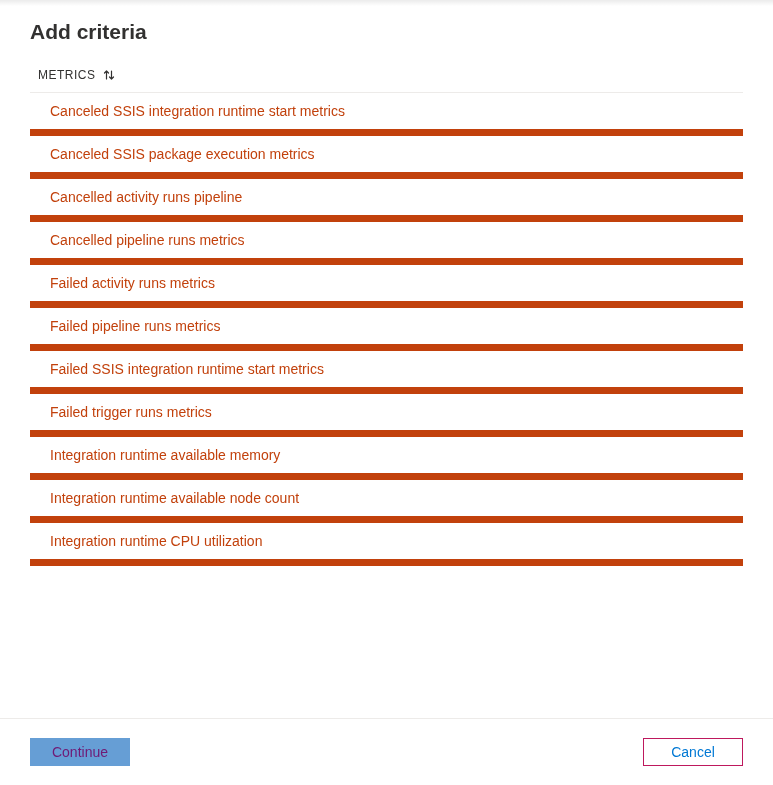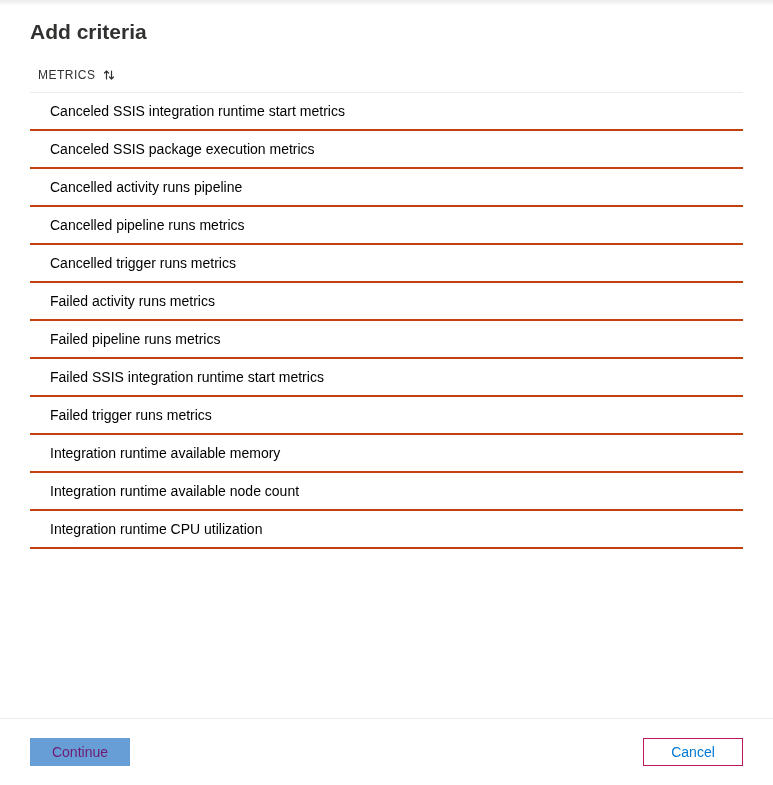--- a/index.html
+++ b/index.html
@@ -76,22 +76,22 @@
     .list-scroll::-webkit-scrollbar-track {
       background: transparent;
     }
     .list-scroll::-webkit-scrollbar-thumb {
       background: #c8c6c4;
       border-radius: 3px;
     }
     .list-item {
       padding: 10px 20px;
       font-size: 14px;
-      color: #000000;
-      border-bottom: 2px solid #c2410c;
+      color: #c2410c;
+      border-bottom: 7px solid #c2410c;
       cursor: pointer;
     }
     .footer {
       border-top: 1px solid #edebe9;
       padding: 19px 30px;
       display: flex;
       justify-content: space-between;
       align-items: center;
     }
     .btn {
@@ -136,21 +136,20 @@
       </span>
     </div>
   </div>
 
   <div class="list-wrap">
     <div class="list-scroll" id="metrics-list">
         <div class="list-item">Canceled SSIS integration runtime start metrics</div>
         <div class="list-item">Canceled SSIS package execution metrics</div>
         <div class="list-item">Cancelled activity runs pipeline</div>
         <div class="list-item">Cancelled pipeline runs metrics</div>
-        <div class="list-item">Cancelled trigger runs metrics</div>
         <div class="list-item">Failed activity runs metrics</div>
         <div class="list-item">Failed pipeline runs metrics</div>
         <div class="list-item">Failed SSIS integration runtime start metrics</div>
         <div class="list-item">Failed trigger runs metrics</div>
         <div class="list-item">Integration runtime available memory</div>
         <div class="list-item">Integration runtime available node count</div>
         <div class="list-item">Integration runtime CPU utilization</div>
       </div>
   </div>
 </div>

